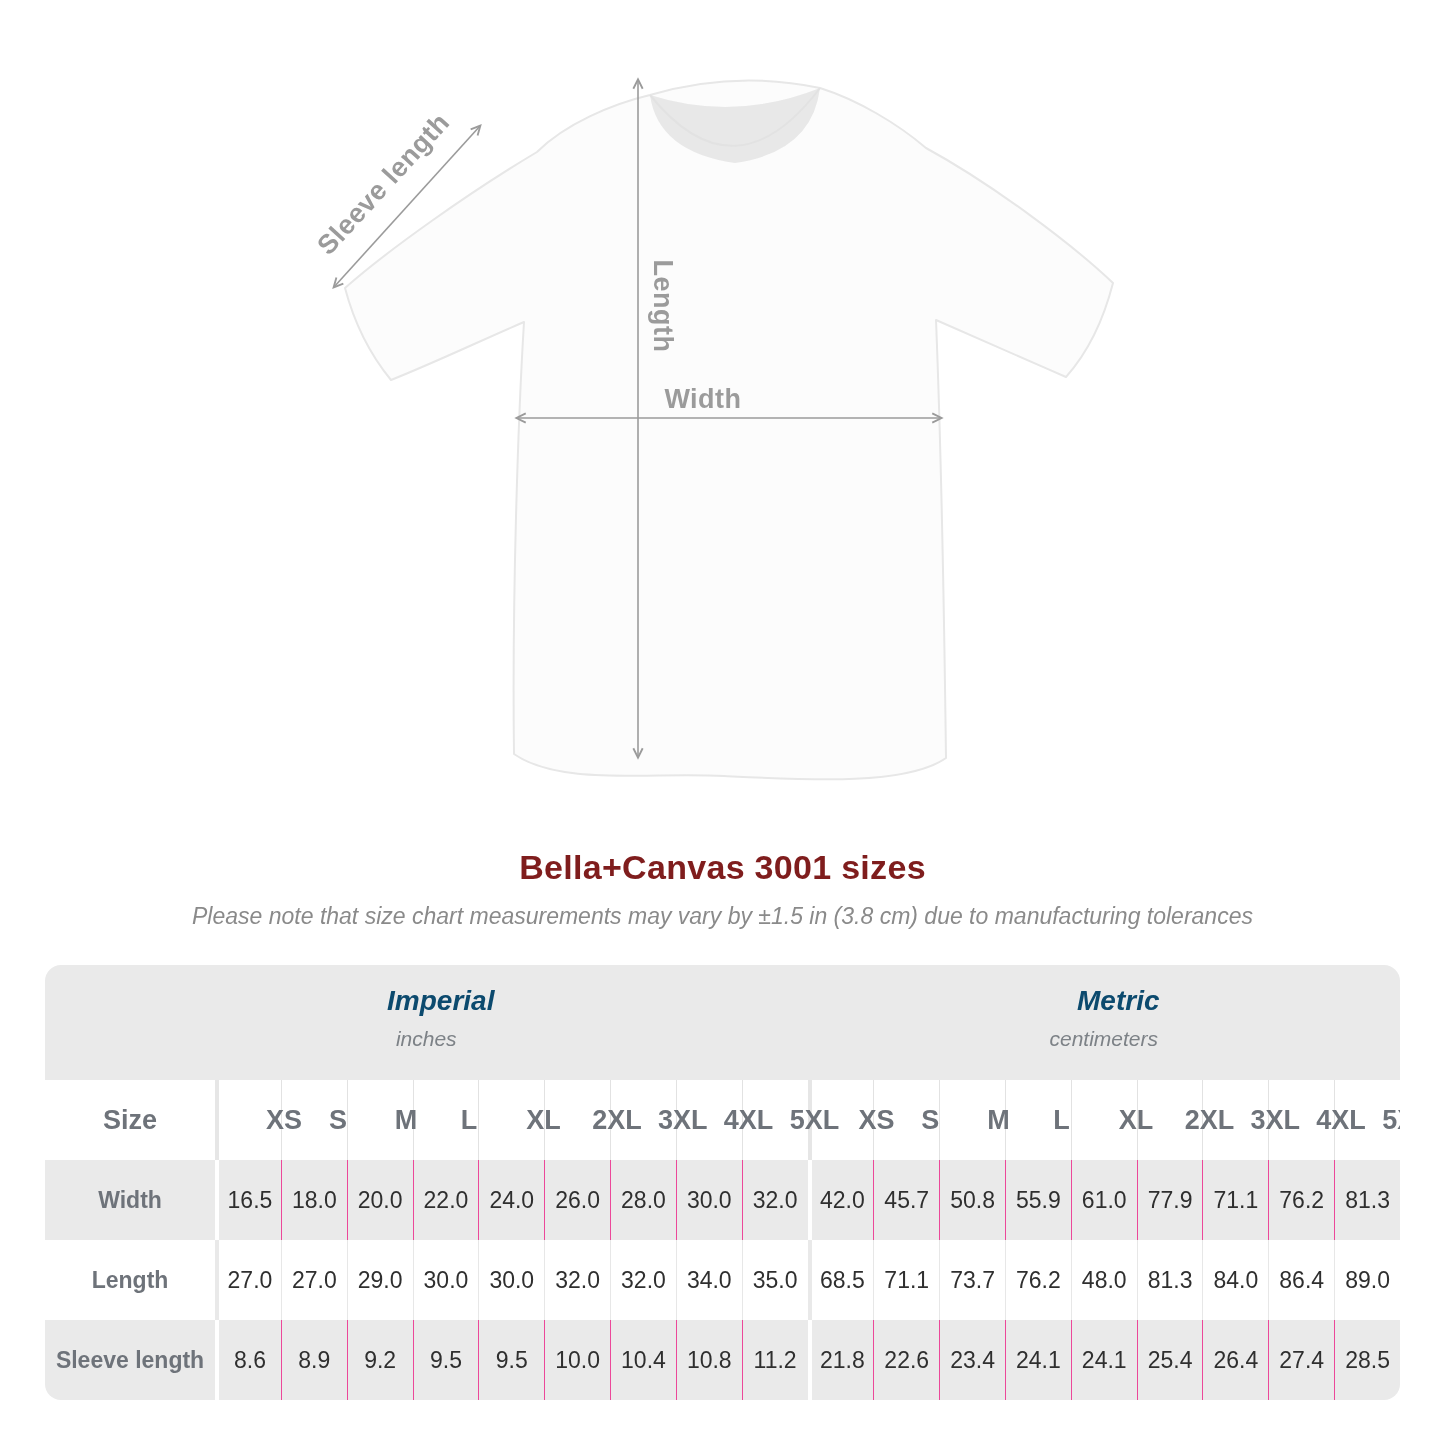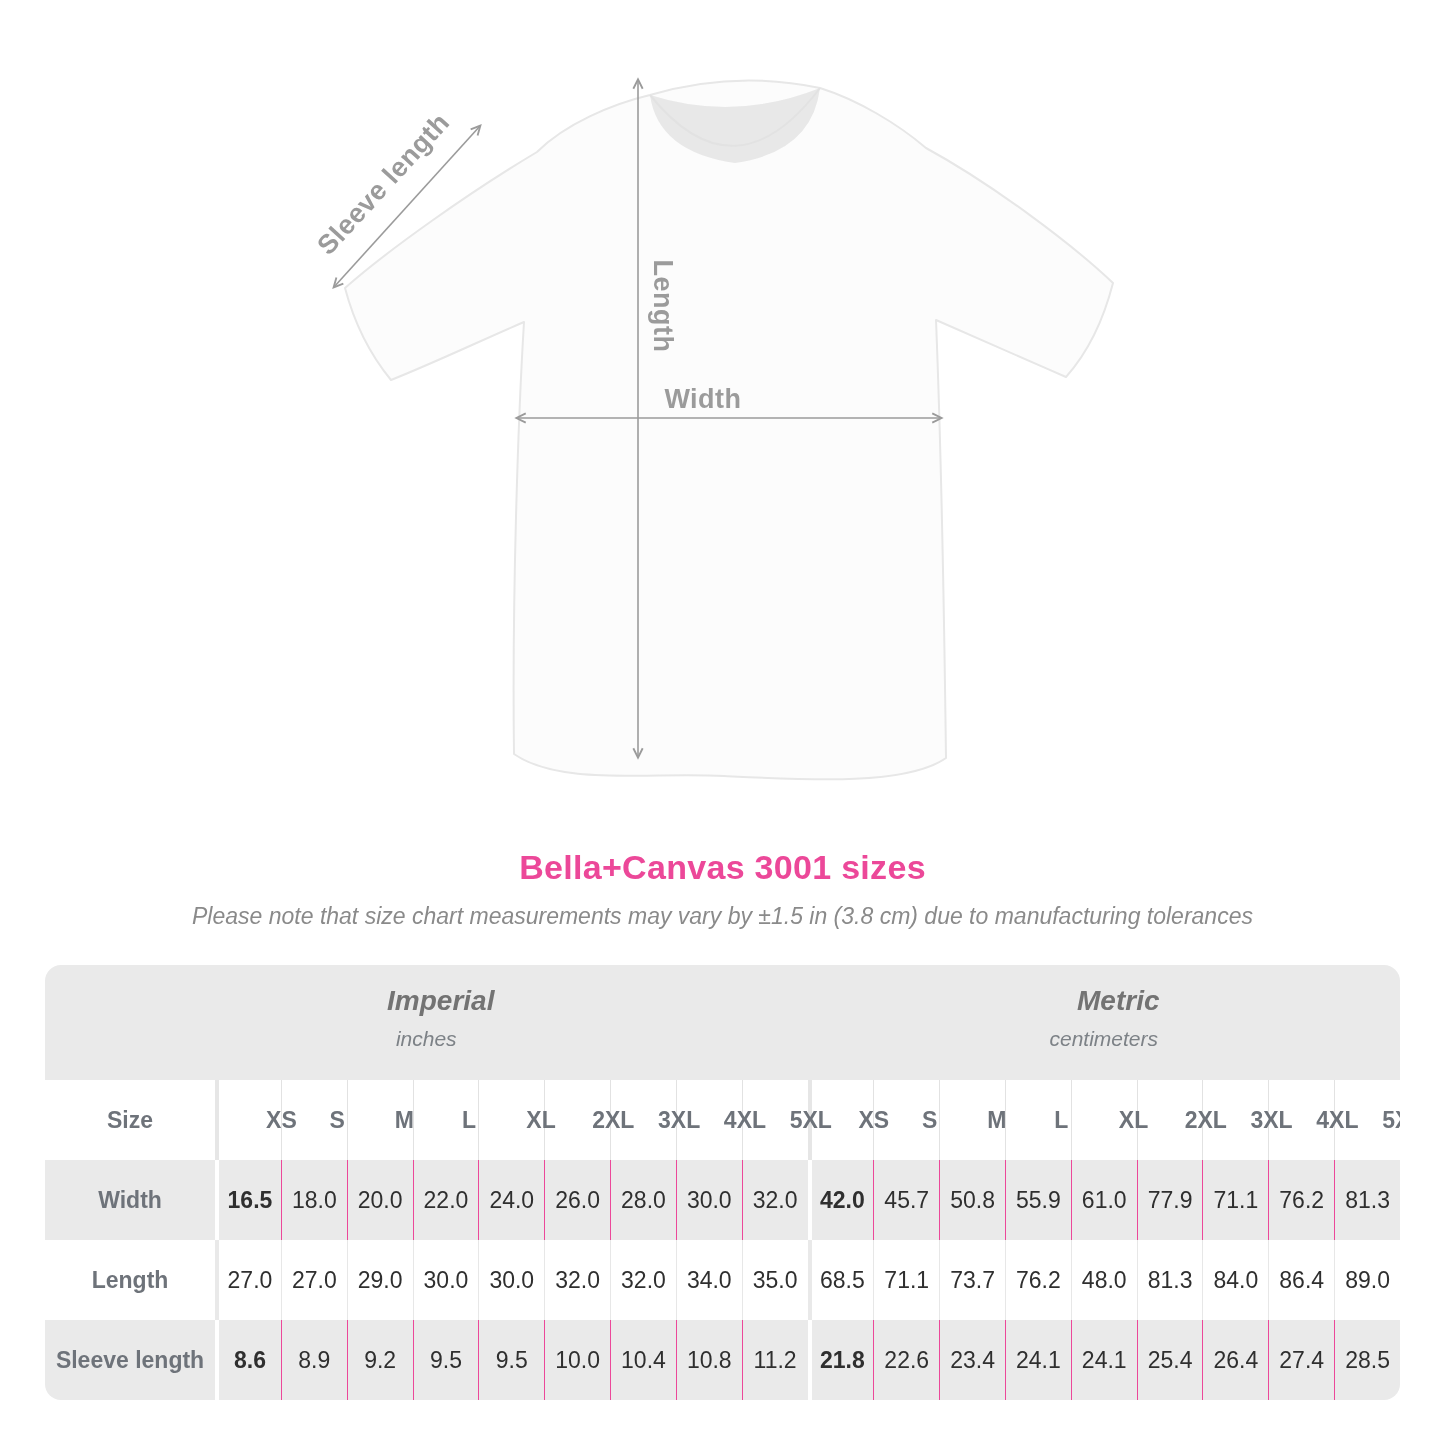--- a/index.html
+++ b/index.html
@@ -23,21 +23,21 @@
     letter-spacing: 0.5px;
   }
   .heading {
     position: absolute; top: 848px; left: 0; right: 0;
     text-align: center;
   }
   .heading h1 {
     margin: 0;
     font-size: 34px;
     font-weight: bold;
-    color: #ec4899;
+    color: #7f1d1d;
     letter-spacing: 0.3px;
   }
   .heading p {
     margin: 16px 0 0 0;
     font-size: 23px;
     font-style: italic;
     color: #8a8a8a;
   }
   .size-table {
     position: absolute; top: 965px; left: 45px;
@@ -56,60 +56,60 @@
     background: #eaeaea;
     height: 115px;
     vertical-align: middle;
     padding: 4px 0 14px 0;
     text-align: center;
   }
   .gname {
     font-style: italic;
     font-weight: bold;
     font-size: 28px;
-    color: #737373;
+    color: #0c4a6e;
     margin-left: 29px;
   }
   .gunit {
     font-style: italic;
     font-weight: normal;
     font-size: 21px;
     color: #7d8287;
     margin-top: 10px;
   }
   tr.sizes th, tbody td {
     height: 80px;
     text-align: center;
     vertical-align: middle;
   }
   tr.sizes th {
     background: #ffffff;
     font-weight: bold;
-    font-size: 23px;
+    font-size: 27px;
     color: #6e737a;
   }
   .rlabel {
     font-weight: bold;
     font-size: 23px;
     color: #6e737a;
   }
   td.val {
     font-size: 23px;
     color: #2f2f2f;
     font-weight: normal;
   }
   tbody tr.gray td { background: #eaeaea; }
   tbody tr.white td { background: #ffffff; }
   
   tr.sizes th.c { border-left: 1px solid #e2e2e2; padding-left: 47px; }
   tr.sizes th.c.gstart { border-left: 4px solid #e6e6e6; }
   tbody tr.white td.c { border-left: 1px solid #e7e7e7; }
   tbody tr.white td.c.gstart { border-left: 4px solid #e9e9e9; }
   tbody tr.gray td.c { border-left: 1px solid #ec4899; }
-  tbody tr.gray td.c.gstart { border-left: 4px solid #ffffff; font-weight: bold; }
+  tbody tr.gray td.c.gstart { border-left: 4px solid #ffffff; }
 </style>
 </head>
 <body>
 
 <div class="figure">
   <svg width="1445" height="835" viewBox="0 0 1445 835" xmlns="http://www.w3.org/2000/svg">
     <defs>
       <marker id="ah" viewBox="0 0 12 12" refX="9.5" refY="6" markerWidth="14" markerHeight="14" orient="auto-start-reverse" markerUnits="userSpaceOnUse">
         <path d="M2,2 L10,6 L2,10" fill="none" stroke="#9b9b9b" stroke-width="1.6"></path>
       </marker>

